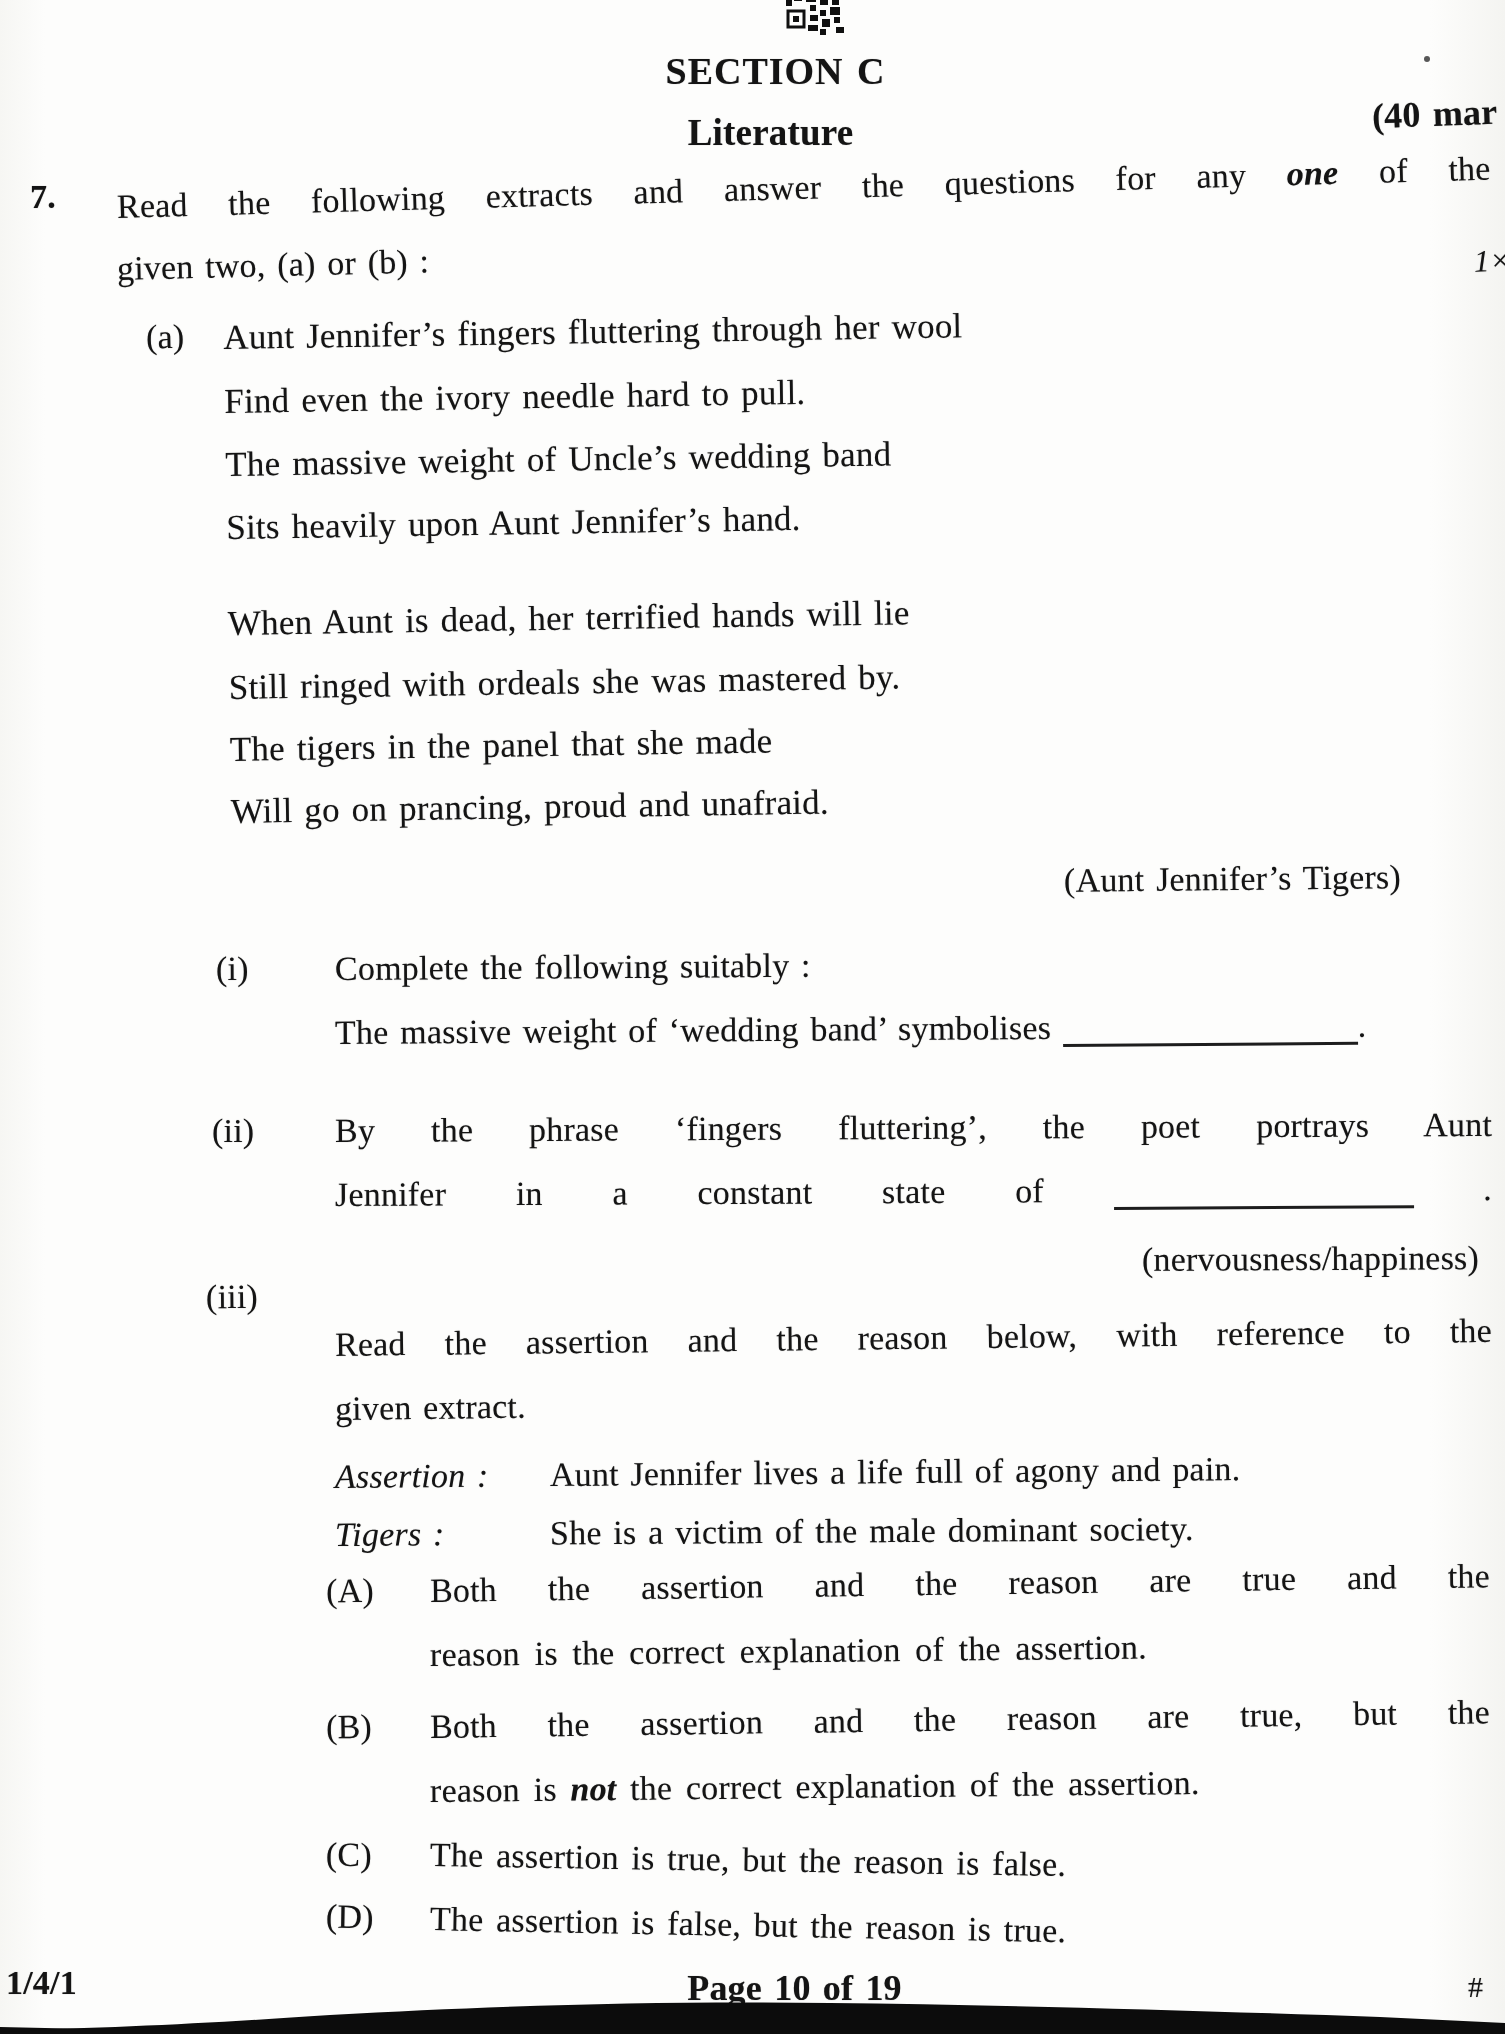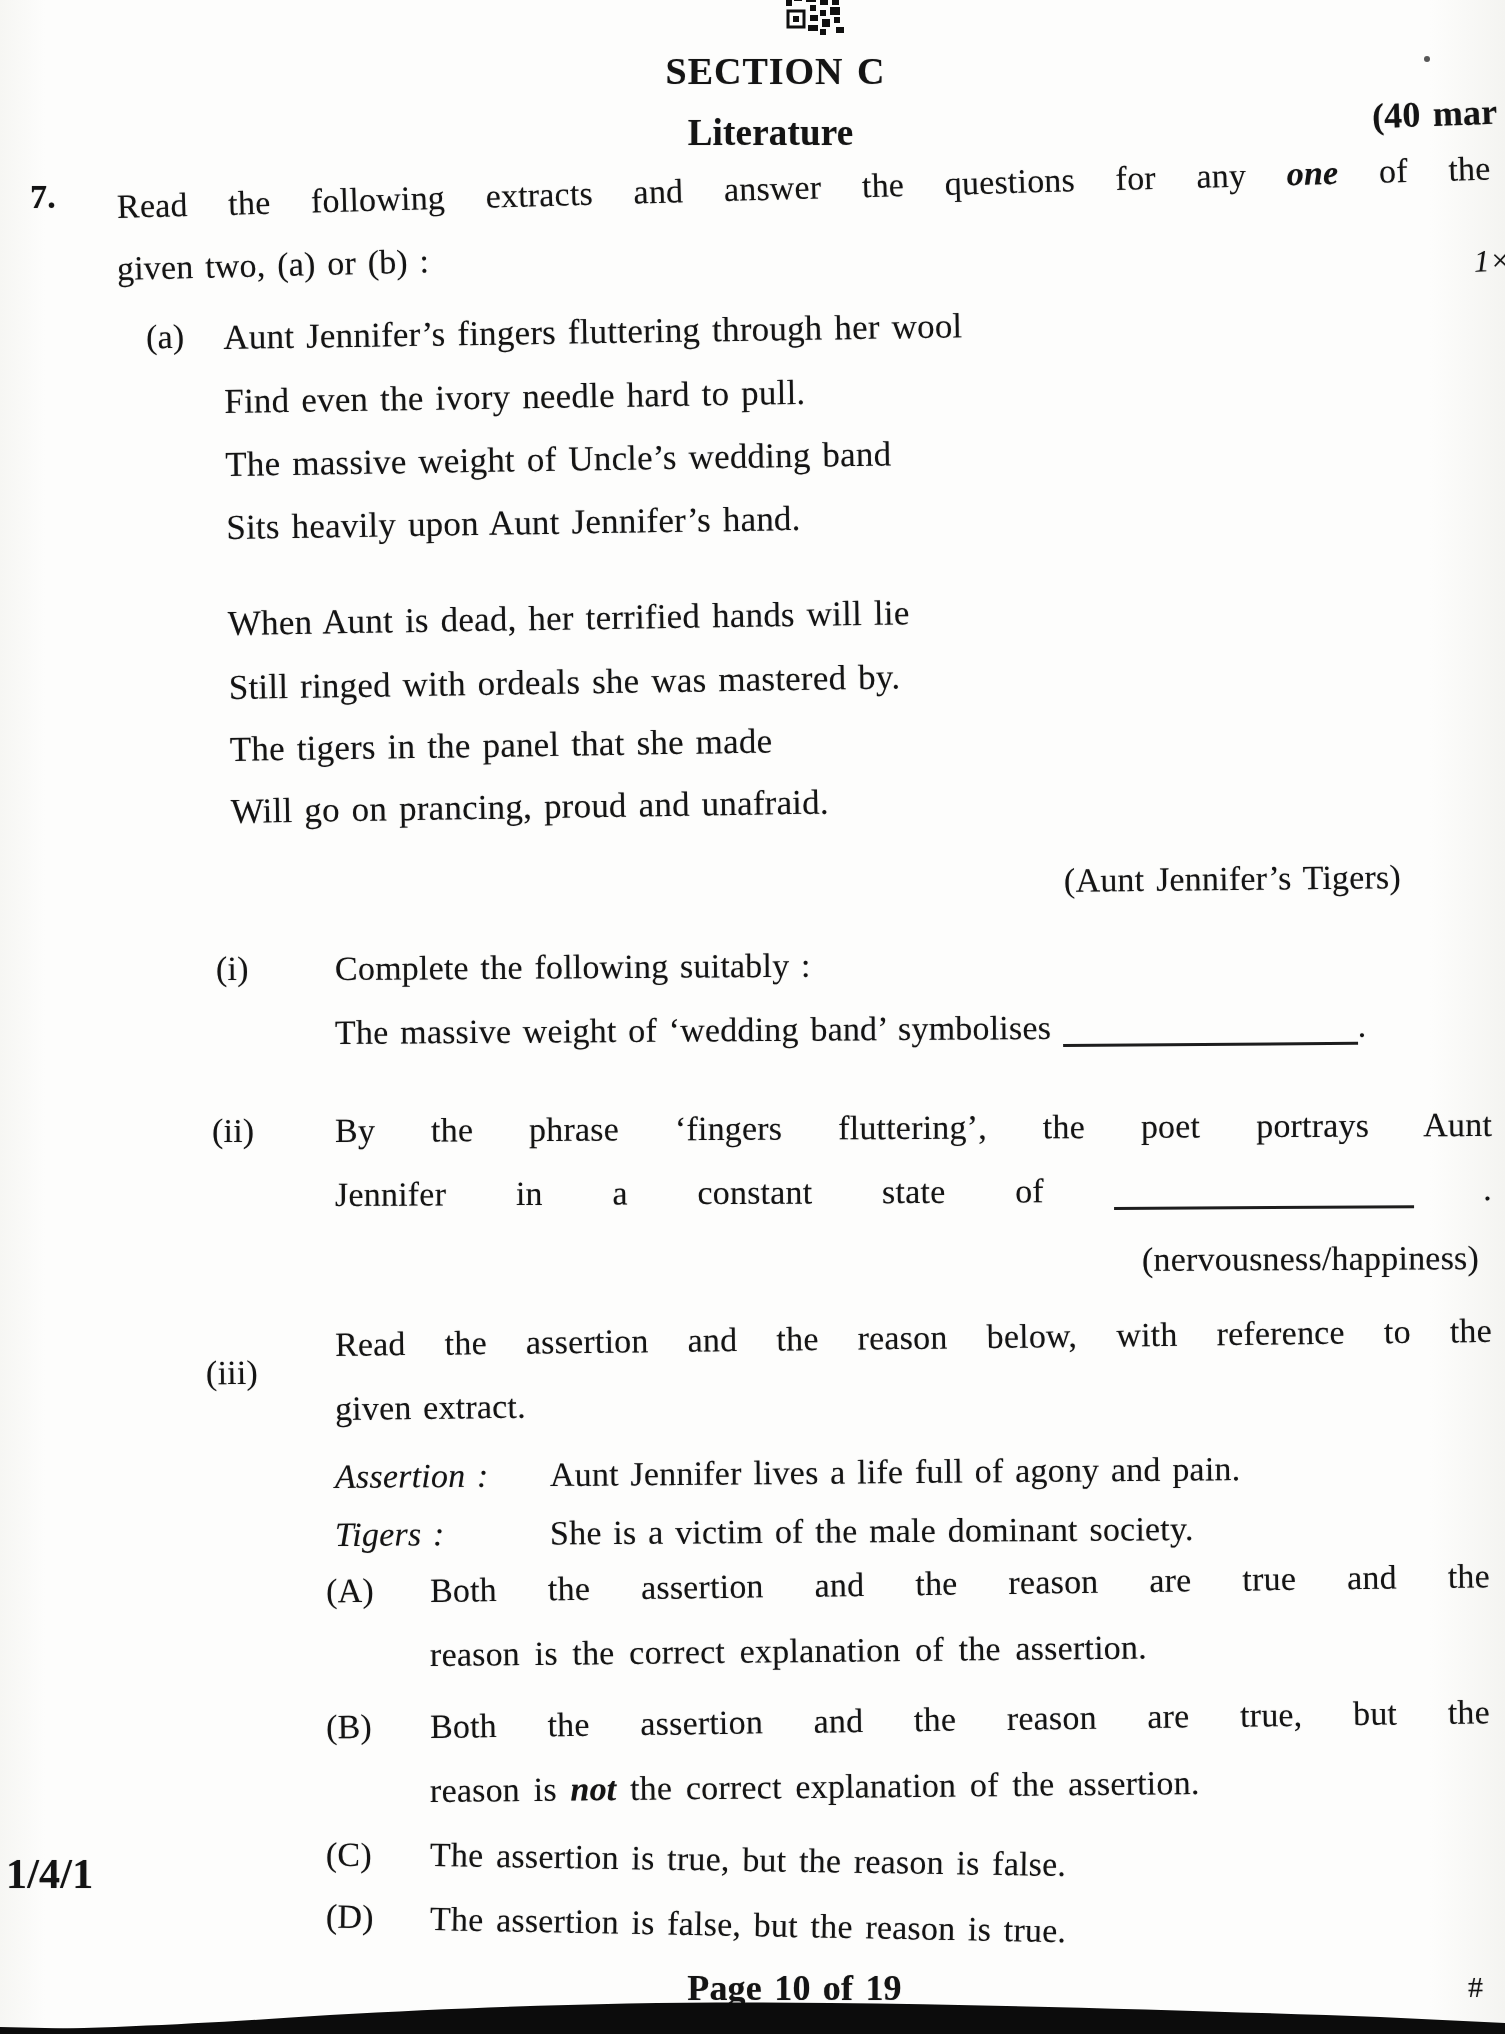--- a/index.html
+++ b/index.html
@@ -83,21 +83,21 @@
 
   <div class="abs t" style="top:1110px;left:212px">(ii)</div>
   <div class="abs t just" style="top:1110px;left:335px;width:1157px;transform:rotate(-0.3deg);transform-origin:0 50%">By the phrase ‘fingers fluttering’, the poet portrays Aunt</div>
   <div class="abs t just" style="top:1174px;left:335px;width:1157px;transform:rotate(-0.3deg);transform-origin:0 50%">
     <span>Jennifer in a constant state of</span>
     <span class="blank" style="width:300px"></span>
     <span>.</span>
   </div>
   <div class="abs t" style="top:1238px;right:26px;transform:rotate(-0.3deg)">(nervousness/happiness)</div>
 
-  <div class="abs t" style="top:1352px;left:206px;transform:rotate(-0.6deg)">(iii)</div>
+  <div class="abs t" style="top:1276px;left:206px;transform:rotate(-0.6deg)">(iii)</div>
   <div class="abs t just" style="top:1324px;left:335px;width:1157px;transform:rotate(-0.7deg);transform-origin:0 50%">Read the assertion and the reason below, with reference to the</div>
   <div class="abs t" style="top:1388px;left:335px;transform:rotate(-0.7deg);transform-origin:0 50%">given extract.</div>
 
   <div class="abs t" style="top:1456px;left:335px;transform:rotate(-0.5deg);transform-origin:0 50%">
     <span class="it lbl">Assertion :</span><span>Aunt Jennifer lives a life full of agony and pain.</span>
   </div>
   <div class="abs t" style="top:1514px;left:335px;transform:rotate(-0.4deg);transform-origin:0 50%">
     <span class="it lbl">Tigers :</span><span>She is a victim of the male dominant society.</span>
   </div>
 
@@ -110,21 +110,21 @@
   <div class="abs t" style="top:1770px;left:430px;word-spacing:5px;transform:rotate(-0.6deg);transform-origin:0 50%">
     <span>reason is </span><span class="bi">not</span><span> the correct explanation of the assertion.</span>
   </div>
 
   <div class="abs t" style="top:1834px;left:326px;transform:rotate(0.8deg)">(C)</div>
   <div class="abs t" style="top:1834px;left:430px;word-spacing:4px;transform:rotate(0.9deg);transform-origin:0 50%">The assertion is true, but the reason is false.</div>
 
   <div class="abs t" style="top:1896px;left:326px;transform:rotate(1deg)">(D)</div>
   <div class="abs t" style="top:1898px;left:430px;word-spacing:4px;transform:rotate(1.1deg);transform-origin:0 50%">The assertion is false, but the reason is true.</div>
 
-  <div class="abs t bold" style="top:1848px;left:6px;font-size:42px">1/4/1</div>
+  <div class="abs t bold" style="top:1962px;left:6px;font-size:34px">1/4/1</div>
   <div class="abs t bold center" style="top:1966px;transform:translateX(42px);font-size:36px">Page 10 of 19</div>
   <div class="abs t" style="top:1968px;left:1468px;font-size:30px">#</div>
 
   <svg class="abs band" viewBox="0 0 1505 40" preserveAspectRatio="none">
     <path fill="#0c0c0c" d="M0 36 C120 34 210 29 330 21 C510 11 660 7 830 9 C1010 11 1210 17 1380 23 L1505 29 L1505 40 L0 40 Z"></path>
     <path fill="#0c0c0c" d="M0 33 L90 35 L0 38 Z"></path>
   </svg>
 
 </div>
 

